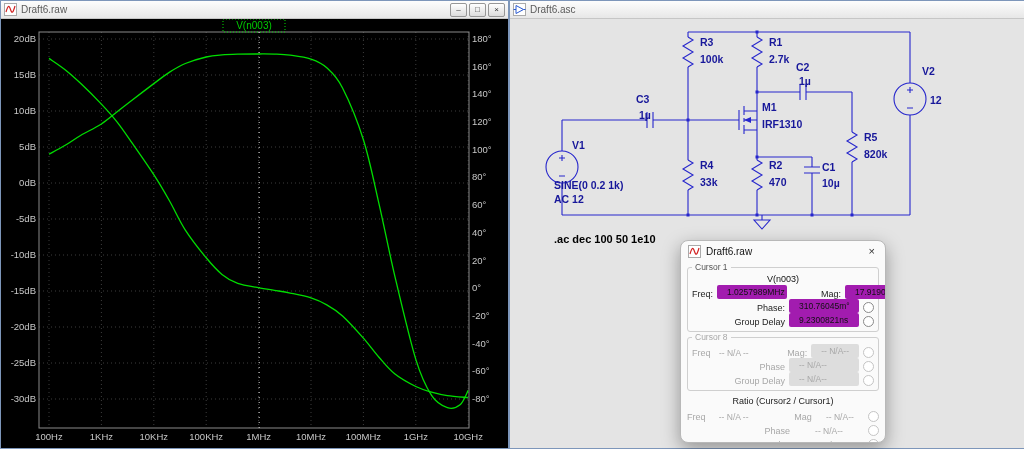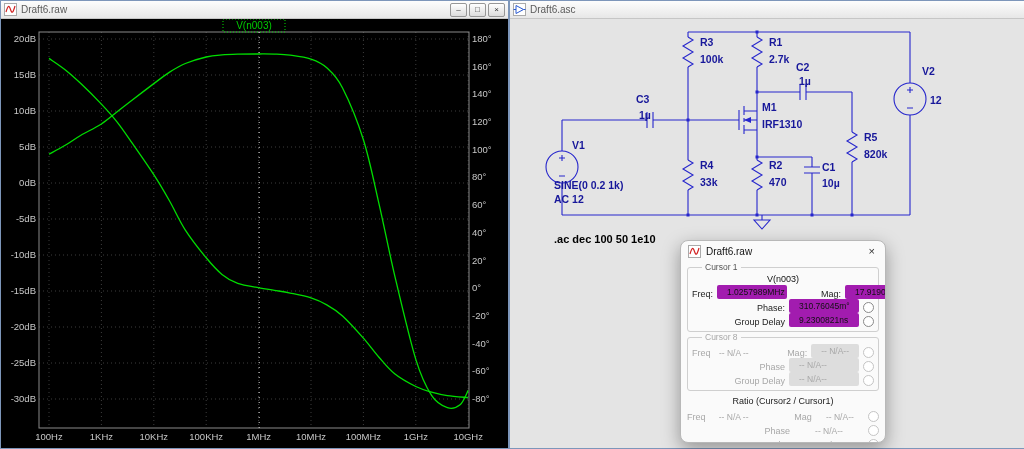--- a/index.html
+++ b/index.html
@@ -35,21 +35,21 @@
 
   
   .dialog { position:absolute; left:680px; top:240px; width:206px; height:203px; background:#fafafa;
             border:1px solid #b8b8b8; border-radius:8px; box-shadow:0 6px 18px rgba(0,0,0,.35);
             z-index:9; overflow:hidden; }
   .dlg-title { height:20px; display:flex; align-items:center; gap:5px; padding:0 7px; }
   .dtitle { flex:1; font-size:10px; color:#111; }
   .dclose { font-size:11px; color:#333; padding:0 3px; cursor:default; }
   .dlg-body { padding:2px 6px 3px; }
   .grp { border:1px solid #cfcfcf; border-radius:3px; position:relative; padding:6px 4px 3px; margin:4px 0 5px; }
-  .grp-label { position:absolute; top:-6px; left:14px; background:#fafafa; padding:0 3px; font-size:8.5px; color:#555; }
+  .grp-label { position:absolute; top:-6px; left:4px; background:#fafafa; padding:0 3px; font-size:8.5px; color:#555; }
   .trace { text-align:center; font-size:9px; color:#111; height:11px; }
   .row { display:flex; align-items:flex-end; gap:4px; height:13px; margin:1px 0; }
   .row.end { justify-content:flex-end; }
   .lbl { font-size:9px; color:#222; white-space:nowrap; }
   .lbl-r { min-width:50px; text-align:right; }
   .auto { margin-left:auto; }
   .vbox { width:70px; height:13px; border:7px solid #a21caf; border-radius:2px; background:#fff;
           font-size:8.5px; color:#111; display:flex; align-items:center; padding:0 3px; white-space:nowrap; }
   .vbox.dimbox { background:#f3f3f3; color:#a8a8a8; border-color:#ddd; }
   .plain { width:70px; font-size:8.5px; color:#a8a8a8; text-align:center; white-space:nowrap; }

